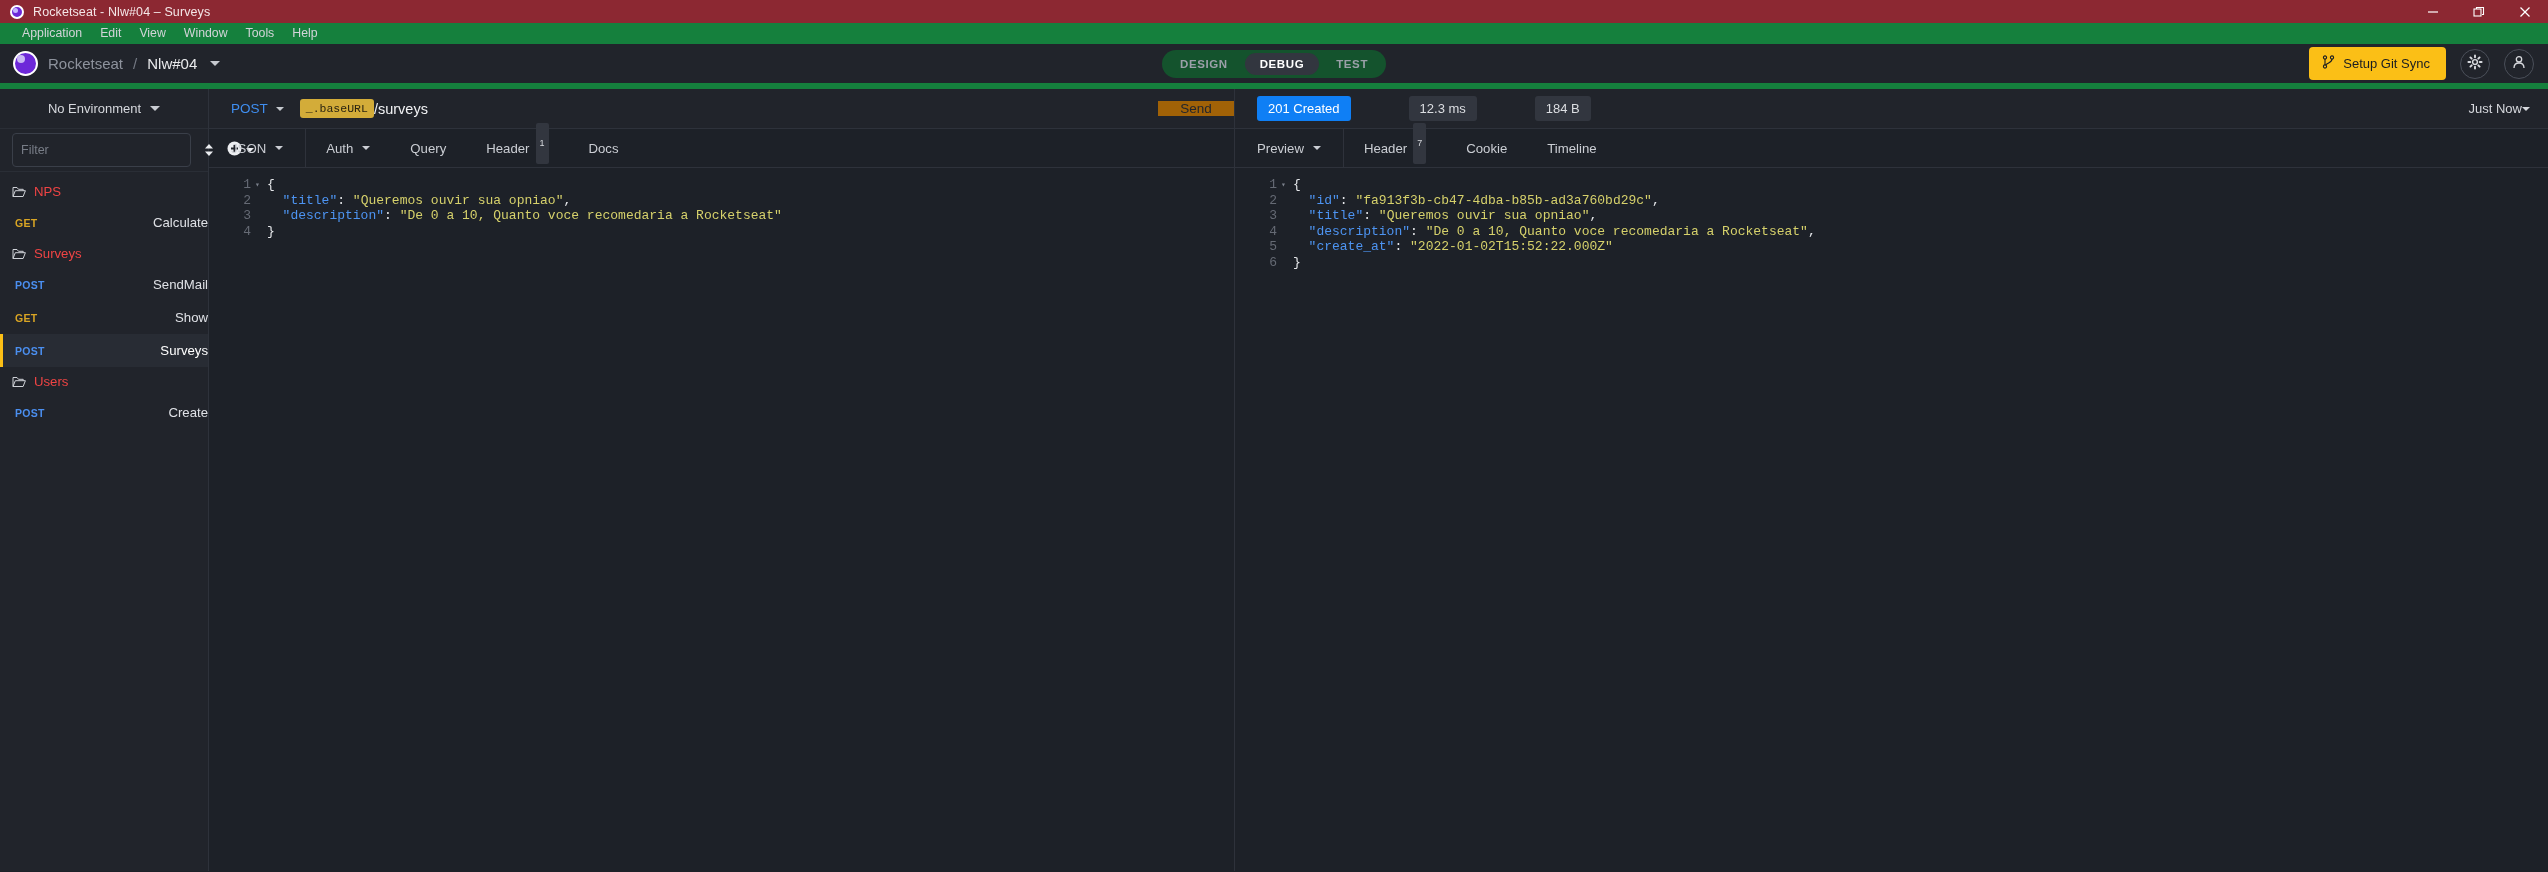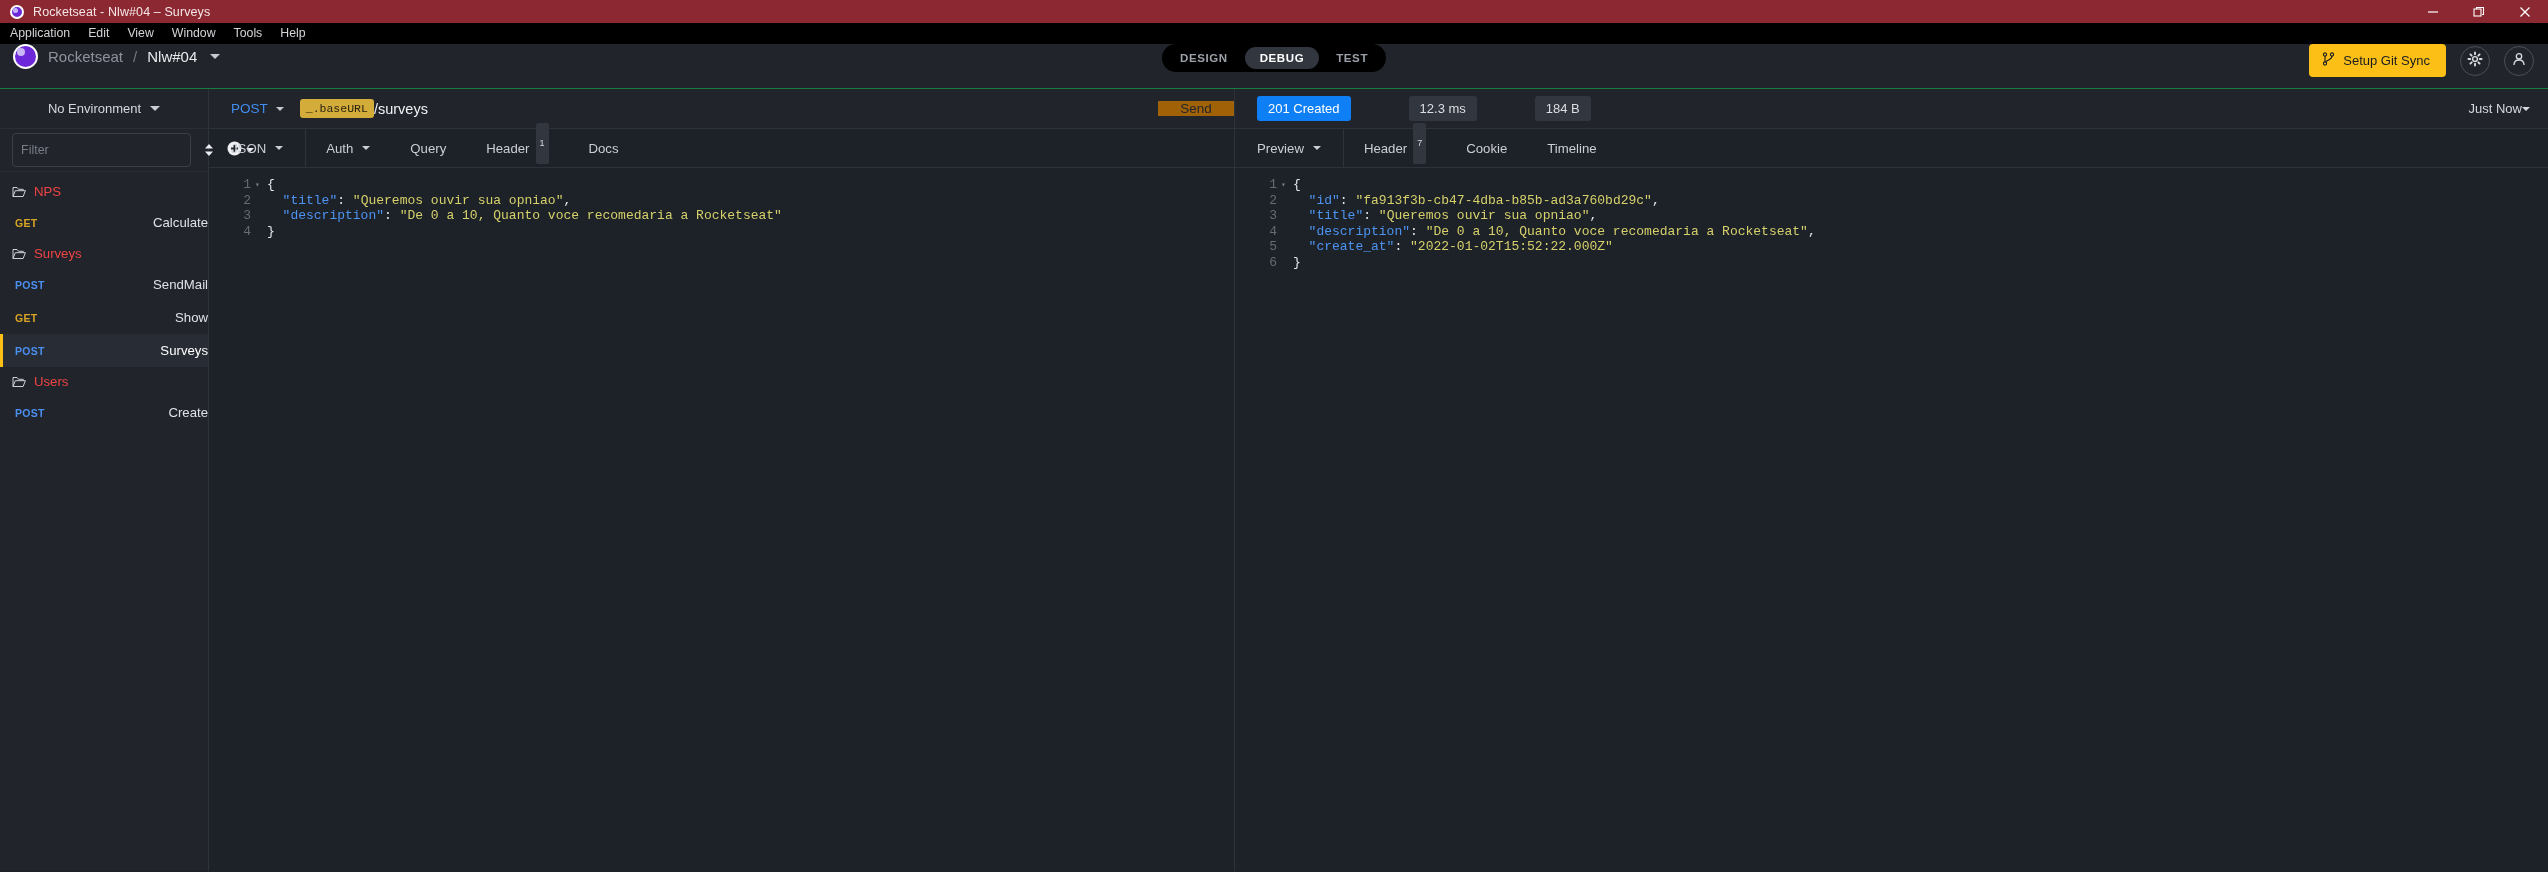--- a/index.html
+++ b/index.html
@@ -49,40 +49,40 @@
   .win-btn {
     width: 46px; height: 23px;
     display: flex; align-items: center; justify-content: center;
     color: #ffffff;
   }
   .win-btn svg { display:block; }
 
   
   .menubar {
     height: 21px;
-    background: #000000;
+    background: #15803d;
     display: flex;
     align-items: center;
-    padding-left: 1px;
+    padding-left: 13px;
   }
   .menu-item {
     color: #d2d4d8;
     font-size: 12.3px;
     padding: 0 9px;
     line-height: 21px;
   }
 
   
   .appheader {
     height: 45px;
     background: #21242b;
     display: flex;
-    align-items: flex-start;
-    position: relative;
-    border-bottom: 1px solid #15803d;
+    align-items: center;
+    position: relative;
+    border-bottom: 6px solid #15803d;
   }
   .brand {
     display: flex; align-items: center;
     padding-left: 13px;
     gap: 10px;
   }
   .brand-logo {
     width: 25px; height: 25px;
     border-radius: 50%;
     background: #6d28d9;
@@ -112,21 +112,21 @@
     border-left: 4px solid transparent;
     border-right: 4px solid transparent;
     border-top: 4.5px solid currentColor;
     display: inline-block;
   }
   .brand-caret { color: #c6c9cf; margin-left: 3px; }
 
   .modes {
     position: absolute;
     left: 50%; transform: translateX(-50%);
-    background: #000000;
+    background: #14532d;
     border-radius: 17px;
     display: flex;
     padding: 3px;
     gap: 2px;
   }
   .mode {
     font-size: 11.5px;
     letter-spacing: .6px;
     color: #9ba0a9;
     padding: 5px 15px;

